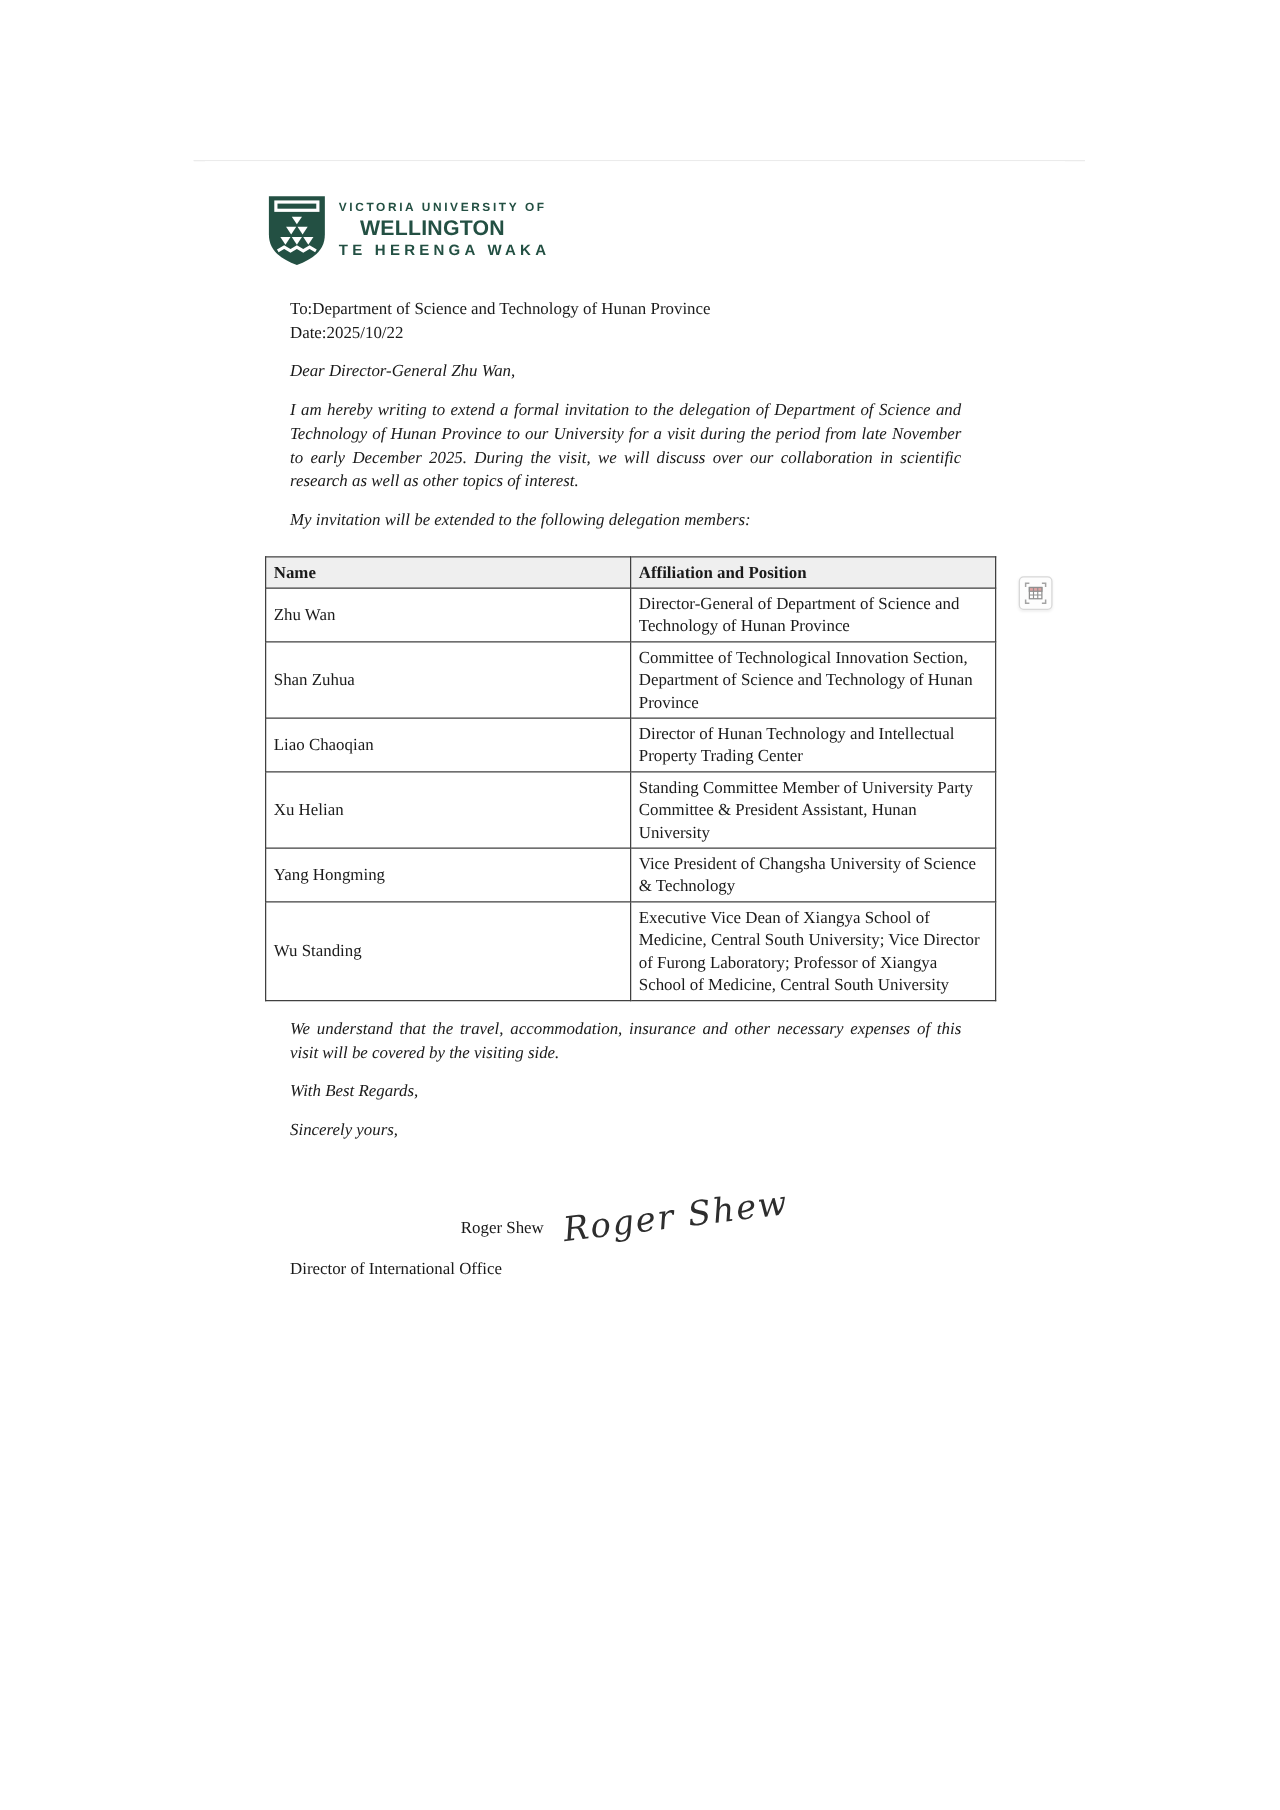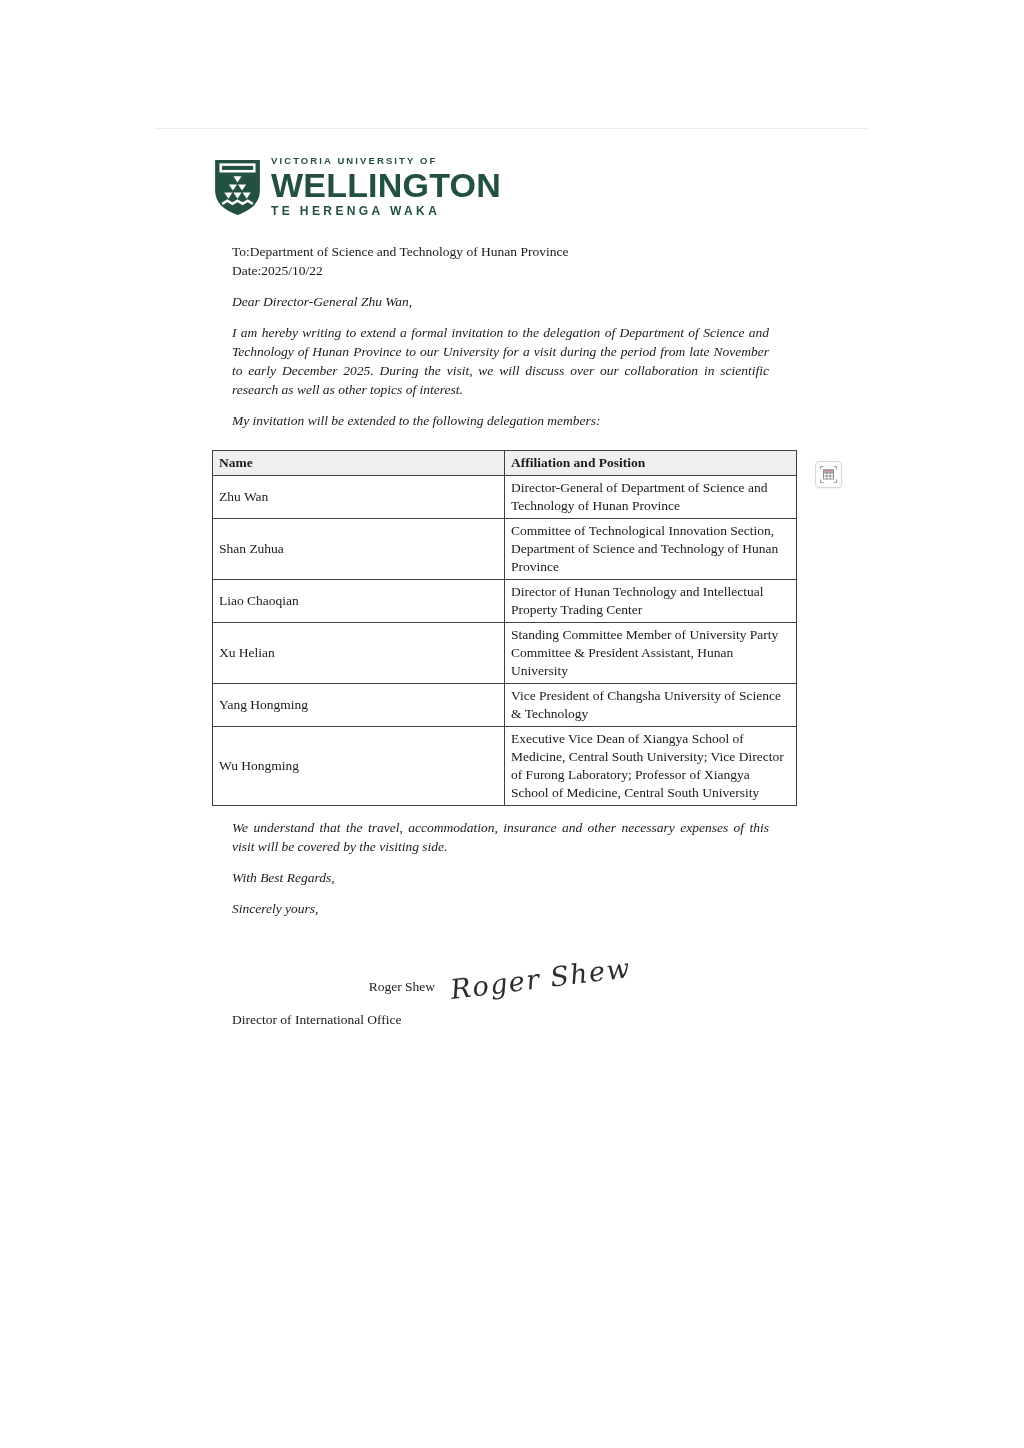--- a/index.html
+++ b/index.html
@@ -28,21 +28,21 @@
     width: 704px; min-height: 929px;
     background: #ffffff;
     padding: 26px 55px 40px 64px;
   }
 
   
   .logo-row { display: flex; align-items: center; margin: 0 0 0 0; }
   .crest { width: 51px; height: 58px; flex: 0 0 auto; }
   .logo-text { margin-left: 8px; font-family: "Liberation Sans", sans-serif; color: #235043; }
   .logo-line1 { font-size: 9.5px; font-weight: bold; letter-spacing: 2.1px; white-space: nowrap; }
-  .logo-line2 { font-size: 34px; font-weight: 800; letter-spacing: 0.2px; line-height: 1.0; margin: 2px 0 2px 0; white-space: nowrap; }
+  .logo-line2 { font-size: 17px; font-weight: 800; letter-spacing: 0.2px; line-height: 1.0; margin: 2px 0 2px 17px; white-space: nowrap; }
   .logo-line3 { font-size: 12px; font-weight: bold; letter-spacing: 3.4px; white-space: nowrap; }
 
   
   .letter { font-size: 13.5px; line-height: 19px; }
   .addr { margin: 24px 28px 0 20px; }
   .para { margin: 12px 28px 0 20px; font-style: italic; }
   .justify { text-align: justify; }
 
   
   table.delegation {
@@ -156,21 +156,21 @@
         </tr>
         <tr>
           <td class="name-col">Xu Helian</td>
           <td>Standing Committee Member of University Party Committee &amp; President Assistant, Hunan University</td>
         </tr>
         <tr>
           <td class="name-col">Yang Hongming</td>
           <td>Vice President of Changsha University of Science &amp; Technology</td>
         </tr>
         <tr>
-          <td class="name-col">Wu Hongming</td>
+          <td class="name-col">Wu Standing</td>
           <td>Executive Vice Dean of Xiangya School of Medicine, Central South University; Vice Director of Furong Laboratory; Professor of Xiangya School of Medicine, Central South University</td>
         </tr>
       </tbody>
     </table>
 
     <p class="para justify">We understand that the travel, accommodation, insurance and other necessary expenses of this visit will be covered by the visiting side.</p>
 
 
     <p class="para">With Best Regards,</p>
 

